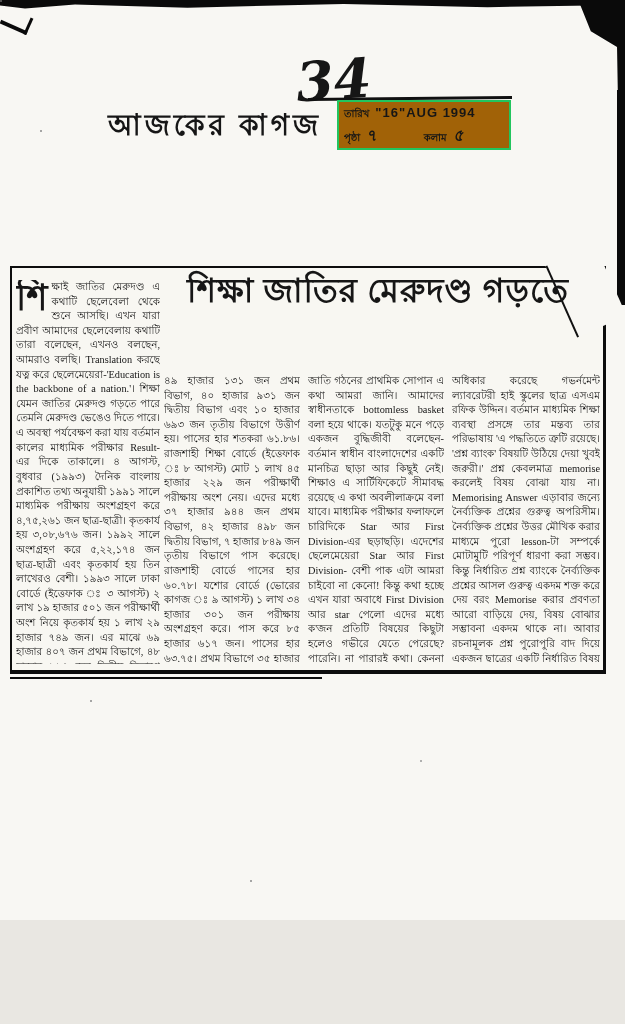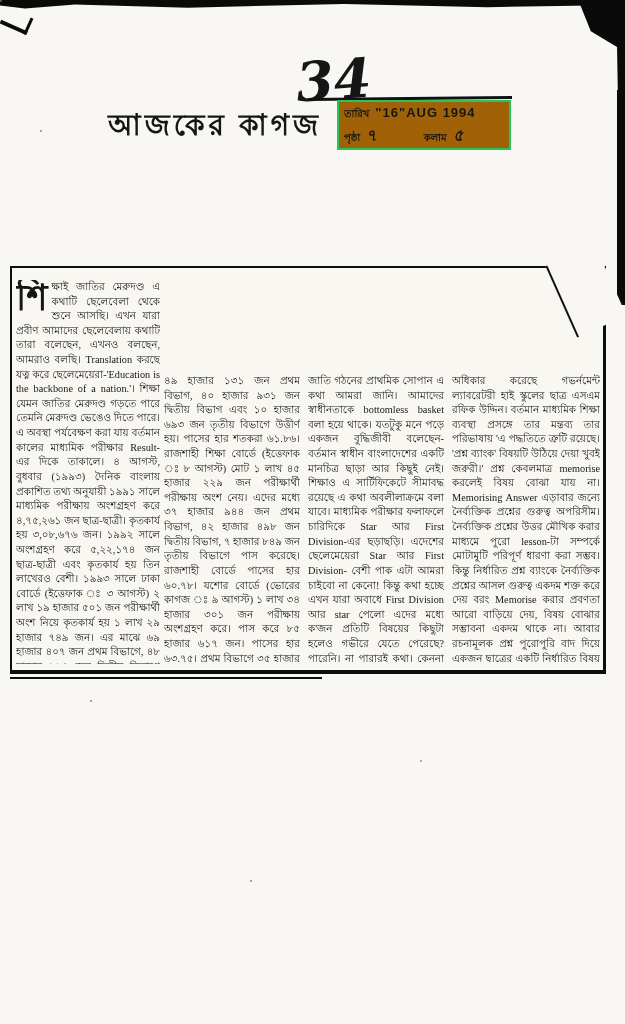--- a/index.html
+++ b/index.html
@@ -5,21 +5,21 @@
   html,body{margin:0;padding:0;}
   body{
     width:625px;height:1024px;
     background:#e9e7e2;
     font-family:"Liberation Serif", serif;
     color:#161616;
     position:relative;
     overflow:hidden;
   }
   .paper{
-    position:absolute;left:0;top:0;width:625px;height:1024px;
+    position:absolute;left:0;top:0;width:625px;height:920px;
     background:#f8f7f3;
   }
   
   .top-edge{
     position:absolute;left:0;top:0;width:625px;height:9px;background:#0a0a0a;
     clip-path:polygon(0 0,100% 0,100% 55%,78% 80%,55% 45%,30% 85%,12% 50%,4% 95%,0 60%);
   }
   .left-corner-mark{
     position:absolute;left:2px;top:12px;width:26px;height:14px;
     border-bottom:4px solid #0a0a0a;border-right:3px solid #0a0a0a;
@@ -130,20 +130,21 @@
       <span class="stamp-hand">৫</span>
       <span class="stamp-gap"></span>
     </div>
   </div>
 
   <div class="clip">
     <div class="corner-cut"></div>
     <div class="clip-bottom-double"></div>
 
     <div class="headline">
+      <div>শিক্ষা জাতির মেরুদণ্ড গড়তে</div>
     </div>
 
     <div class="bodytext col1">
       <span class="dropcap">শি</span><span>ক্ষাই জাতির মেরুদণ্ড এ কথাটি ছেলেবেলা থেকে শুনে আসছি। এখন যারা প্রবীণ আমাদের ছেলেবেলায় কথাটি তারা বলেছেন, এখনও বলছেন, আমরাও বলছি। Translation করছে যত্ন করে ছেলেমেয়েরা-'Education is the backbone of a nation.'। শিক্ষা যেমন জাতির মেরুদণ্ড গড়তে পারে তেমনি মেরুদণ্ড ভেঙেও দিতে পারে। এ অবস্থা পর্যবেক্ষণ করা যায় বর্তমান কালের মাধ্যমিক পরীক্ষার Result-এর দিকে তাকালে। ৪ আগস্ট, বুধবার (১৯৯৩) দৈনিক বাংলায় প্রকাশিত তথ্য অনুযায়ী ১৯৯১ সালে মাধ্যমিক পরীক্ষায় অংশগ্রহণ করে ৪,৭৫,২৬১ জন ছাত্র-ছাত্রী। কৃতকার্য হয় ৩,০৮,৬৭৬ জন। ১৯৯২ সালে অংশগ্রহণ করে ৫,২২,১৭৪ জন ছাত্র-ছাত্রী এবং কৃতকার্য হয় তিন লাখেরও বেশী। ১৯৯৩ সালে ঢাকা বোর্ডে (ইত্তেফাক ঃ ৩ আগস্ট) ২ লাখ ১৯ হাজার ৫০১ জন পরীক্ষার্থী অংশ নিয়ে কৃতকার্য হয় ১ লাখ ২৯ হাজার ৭৪৯ জন। এর মাঝে ৬৯ হাজার ৪০৭ জন প্রথম বিভাগে, ৪৮ হাজার ২২৭ জন দ্বিতীয় বিভাগে এবং ১২ হাজার ১১৫ জন তৃতীয় বিভাগে উত্তীর্ণ হয়। পাসের হার শতকরা ৫৯.১১। কুমিল্লা বোর্ডে (ইত্তেফাক ঃ ১ আগস্ট) অংশগ্রহণকারীর মোট সংখ্যা ছিল ১ লাখ ৬২ হাজার ৮৭৭ জন। এর মাঝে</span>
     </div>
 
     <div class="bodytext col2">৪৯ হাজার ১৩১ জন প্রথম বিভাগ, ৪০ হাজার ৯৩১ জন দ্বিতীয় বিভাগ এবং ১০ হাজার ৬৯৩ জন তৃতীয় বিভাগে উত্তীর্ণ হয়। পাসের হার শতকরা ৬১.৮৬। রাজশাহী শিক্ষা বোর্ডে (ইত্তেফাক ঃ ৮ আগস্ট) মোট ১ লাখ ৪৫ হাজার ২২৯ জন পরীক্ষার্থী পরীক্ষায় অংশ নেয়। এদের মধ্যে ৩৭ হাজার ৯৪৪ জন প্রথম বিভাগ, ৪২ হাজার ৪৯৮ জন দ্বিতীয় বিভাগ, ৭ হাজার ৮৪৯ জন তৃতীয় বিভাগে পাস করেছে। রাজশাহী বোর্ডে পাসের হার ৬০.৭৮। যশোর বোর্ডে (ভোরের কাগজ ঃ ৯ আগস্ট) ১ লাখ ৩৪ হাজার ৩০১ জন পরীক্ষায় অংশগ্রহণ করে। পাস করে ৮৫ হাজার ৬১৭ জন। পাসের হার ৬৩.৭৫। প্রথম বিভাগে ৩৫ হাজার ৮৩৩ জন, দ্বিতীয় বিভাগে ৪১ হাজার ৭৩১ জন, তৃতীয় বিভাগে ৮ হাজার ৫৩ জন পাস করেছে। চারটি বোর্ডে সম্মিলিত পাসের হারের গড় ৬১.৩৬। পাসের হার তথা শিক্ষিতের হার বাড়াই একটি উন্নতদেশ একটি উন্নত</div>
     <div class="bodytext col3">জাতি গঠনের প্রাথমিক সোপান এ কথা আমরা জানি। আমাদের স্বাধীনতাকে bottomless basket বলা হয়ে থাকে। যতটুকু মনে পড়ে একজন বুদ্ধিজীবী বলেছেন-বর্তমান স্বাধীন বাংলাদেশের একটি মানচিত্র ছাড়া আর কিছুই নেই। শিক্ষাও এ সার্টিফিকেটে সীমাবদ্ধ রয়েছে এ কথা অবলীলাক্রমে বলা যাবে। মাধ্যমিক পরীক্ষার ফলাফলে চারিদিকে Star আর First Division-এর ছড়াছড়ি। এদেশের ছেলেমেয়েরা Star আর First Division- বেশী পাক এটা আমরা চাইবো না কেনো! কিন্তু কথা হচ্ছে এখন যারা অবাধে First Division আর star পেলো এদের মধ্যে ক'জন প্রতিটি বিষয়ের কিছুটা হলেও গভীরে যেতে পেরেছে? পারেনি। না পারারই কথা। কেননা প্রতিটি বিষয়ে পঞ্চাশ নম্বর রয়েছে নৈর্ব্যক্তিক প্রশ্নে একমাত্র সাধারণ গণিত আর উচ্চতর গণিত ছাড়া। চলতি বছর এসএসসি পরীক্ষায় ঢাকা বোর্ডে সাধারণ বিজ্ঞান শাখায় সম্মিলিত মেধা তালিকায় প্রথম স্থান</div>
     <div class="bodytext col4">অধিকার করেছে গভর্নমেন্ট ল্যাবরেটরী হাই স্কুলের ছাত্র এসএম রফিক উদ্দিন। বর্তমান মাধ্যমিক শিক্ষা ব্যবস্থা প্রসঙ্গে তার মন্তব্য তার পরিভাষায় 'এ পদ্ধতিতে ত্রুটি রয়েছে। 'প্রশ্ন ব্যাংক' বিষয়টি উঠিয়ে দেয়া খুবই জরুরী।' প্রশ্ন কেবলমাত্র memorise করলেই বিষয় বোঝা যায় না। Memorising Answer এড়াবার জন্যে নৈর্ব্যক্তিক প্রশ্নের গুরুত্ব অপরিসীম। নৈর্ব্যক্তিক প্রশ্নের উত্তর মৌখিক করার মাধ্যমে পুরো lesson-টা সম্পর্কে মোটামুটি পরিপূর্ণ ধারণা করা সম্ভব। কিন্তু নির্ধারিত প্রশ্ন ব্যাংকে নৈর্ব্যক্তিক প্রশ্নের আসল গুরুত্ব একদম শক্ত করে দেয় বরং Memorise করার প্রবণতা আরো বাড়িয়ে দেয়, বিষয় বোঝার সম্ভাবনা একদম থাকে না। আবার রচনামূলক প্রশ্ন পুরোপুরি বাদ দিয়ে একজন ছাত্রের একটি নির্ধারিত বিষয় কতটুকু আয়ত্তে আনতে পারলো তা জানা সম্ভব নয়। কিছু কিছু ক্ষেত্রে মুখস্থ অপরিহার্য। গণিতশাস্ত্রসহ বিজ্ঞানের বিষয়গুলো সূত্র, হিসাব-নিকাশ।</div>
   </div>

